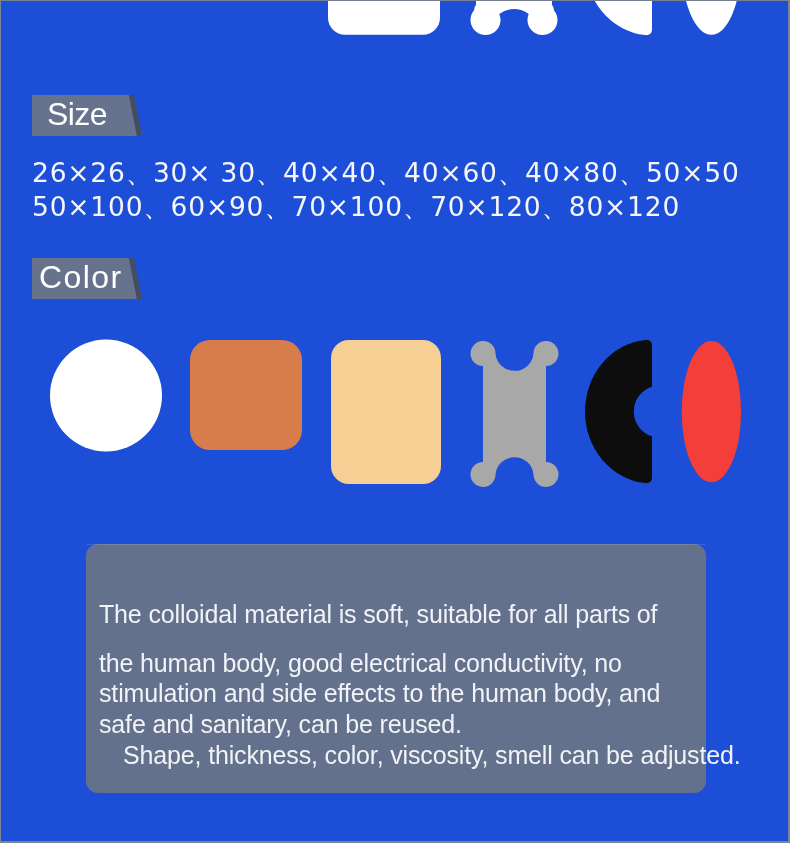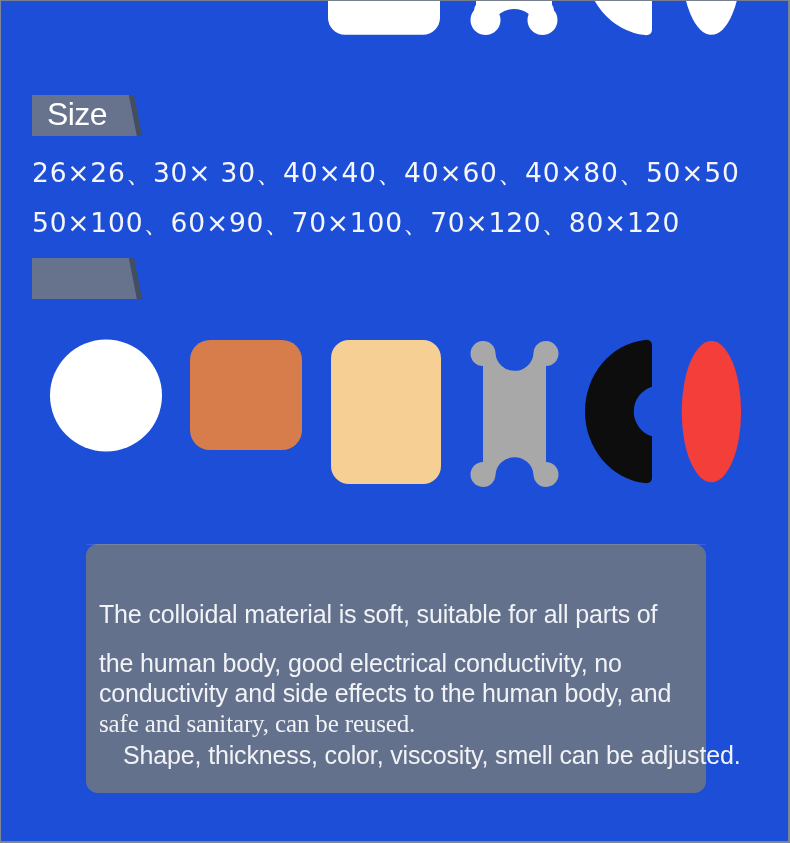--- a/index.html
+++ b/index.html
@@ -56,45 +56,46 @@
 
   <div class="chip" style="left:32px;top:95px;width:116px;height:41px;">
     <svg width="116" height="46" viewBox="0 0 116 46">
       <path d="M 96.8 0 L 102.0 0 L 110 41 L 104.8 41 Z" fill="#454e5c"></path>
       <path d="M 0 0 L 96.8 0 L 104.8 41 L 0 41 Z" fill="#67738d"></path>
     </svg>
     <span class="chip-text" style="left:15px;line-height:39px;font-size:32px;letter-spacing:-0.6px;">Size</span>
   </div>
 
   <div class="sizeline" style="left:32px;top:158px;font-size:26.5px;line-height:30px;letter-spacing:0.8px;text-align:right;">26×26、30× 30、40×40、40×60、40×80、50×50</div>
-  <div class="sizeline" style="left:32px;top:208px;font-size:26.5px;line-height:30px;letter-spacing:0.8px;">50×100、60×90、70×100、70×120、80×120</div>
+  <div class="sizeline" style="left:32px;top:192px;font-size:26.5px;line-height:30px;letter-spacing:0.8px;">50×100、60×90、70×100、70×120、80×120</div>
 
   <div class="chip" style="left:32px;top:258px;width:116px;height:41px;">
     <svg width="116" height="46" viewBox="0 0 116 46">
       <path d="M 96.8 0 L 102.0 0 L 110 41 L 104.8 41 Z" fill="#454e5c"></path>
       <path d="M 0 0 L 96.8 0 L 104.8 41 L 0 41 Z" fill="#67738d"></path>
     </svg>
+    <span class="chip-text" style="left:7px;line-height:39px;font-size:32px;letter-spacing:1.4px;">Color</span>
   </div>
 
   <svg class="swatch-layer" width="790" height="843" viewBox="0 0 790 843">
     <circle cx="106" cy="395.5" r="56" fill="#ffffff"></circle>
     <rect x="190" y="340" width="112" height="110" rx="20" ry="20" fill="#d77c4b"></rect>
     <rect x="331" y="340" width="110" height="144" rx="18" ry="18" fill="#f6cf95"></rect>
     <path d="M 495.49 352.89 A 19.04 19.04 0 0 0 533.51 352.89 A 12.5 12.5 0 1 1 546.00 366.00 L 546.00 462.00 A 12.5 12.5 0 1 1 533.51 475.11 A 19.04 19.04 0 0 0 495.49 475.11 A 12.5 12.5 0 1 1 483.00 462.00 L 483.00 366.00 A 12.5 12.5 0 1 1 495.49 352.89 Z" fill="#a8a8a8"></path>
     <path d="M 652.00 345.50 Q 652.00 339.50 645.10 339.88 A 67.00 72.00 0 0 0 645.10 483.12 Q 652.00 483.50 652.00 477.50 L 652.00 436.30 A 26 26 0 0 1 652.00 386.70 Z" fill="#0d0d0d"></path>
     <ellipse cx="711.4" cy="411.7" rx="29.7" ry="70.6" fill="#f33e3a"></ellipse>
   </svg>
 
   <div class="note">
     <div class="note-hl"></div>
     <div class="note-body">
       <div class="note-line" style="font-size:25px;line-height:30.7px;letter-spacing:-0.15px;">The colloidal material is soft, suitable for all parts of</div>
       <div class="note-line" style="font-size:25px;line-height:30.7px;letter-spacing:-0.15px;margin-top:18px;">the human body, good electrical conductivity, no</div>
-      <div class="note-line" style="font-size:25px;line-height:30.7px;letter-spacing:-0.15px;">conductivity and side effects to the human body, and</div>
-      <div class="note-line" style="font-size:25px;line-height:30.7px;letter-spacing:-0.15px;font-family:Liberation Serif, serif;">safe and sanitary, can be reused.</div>
+      <div class="note-line" style="font-size:25px;line-height:30.7px;letter-spacing:-0.15px;">stimulation and side effects to the human body, and</div>
+      <div class="note-line" style="font-size:25px;line-height:30.7px;letter-spacing:-0.15px;">safe and sanitary, can be reused.</div>
       <div class="note-line" style="font-size:25px;line-height:30.7px;letter-spacing:-0.15px;margin-left:24px;">Shape, thickness, color, viscosity, smell can be adjusted.</div>
     </div>
   </div>
 
   <div class="edge edge-t"></div>
   <div class="edge edge-b"></div>
   <div class="edge edge-l"></div>
   <div class="edge edge-r"></div>
 
 </div>

